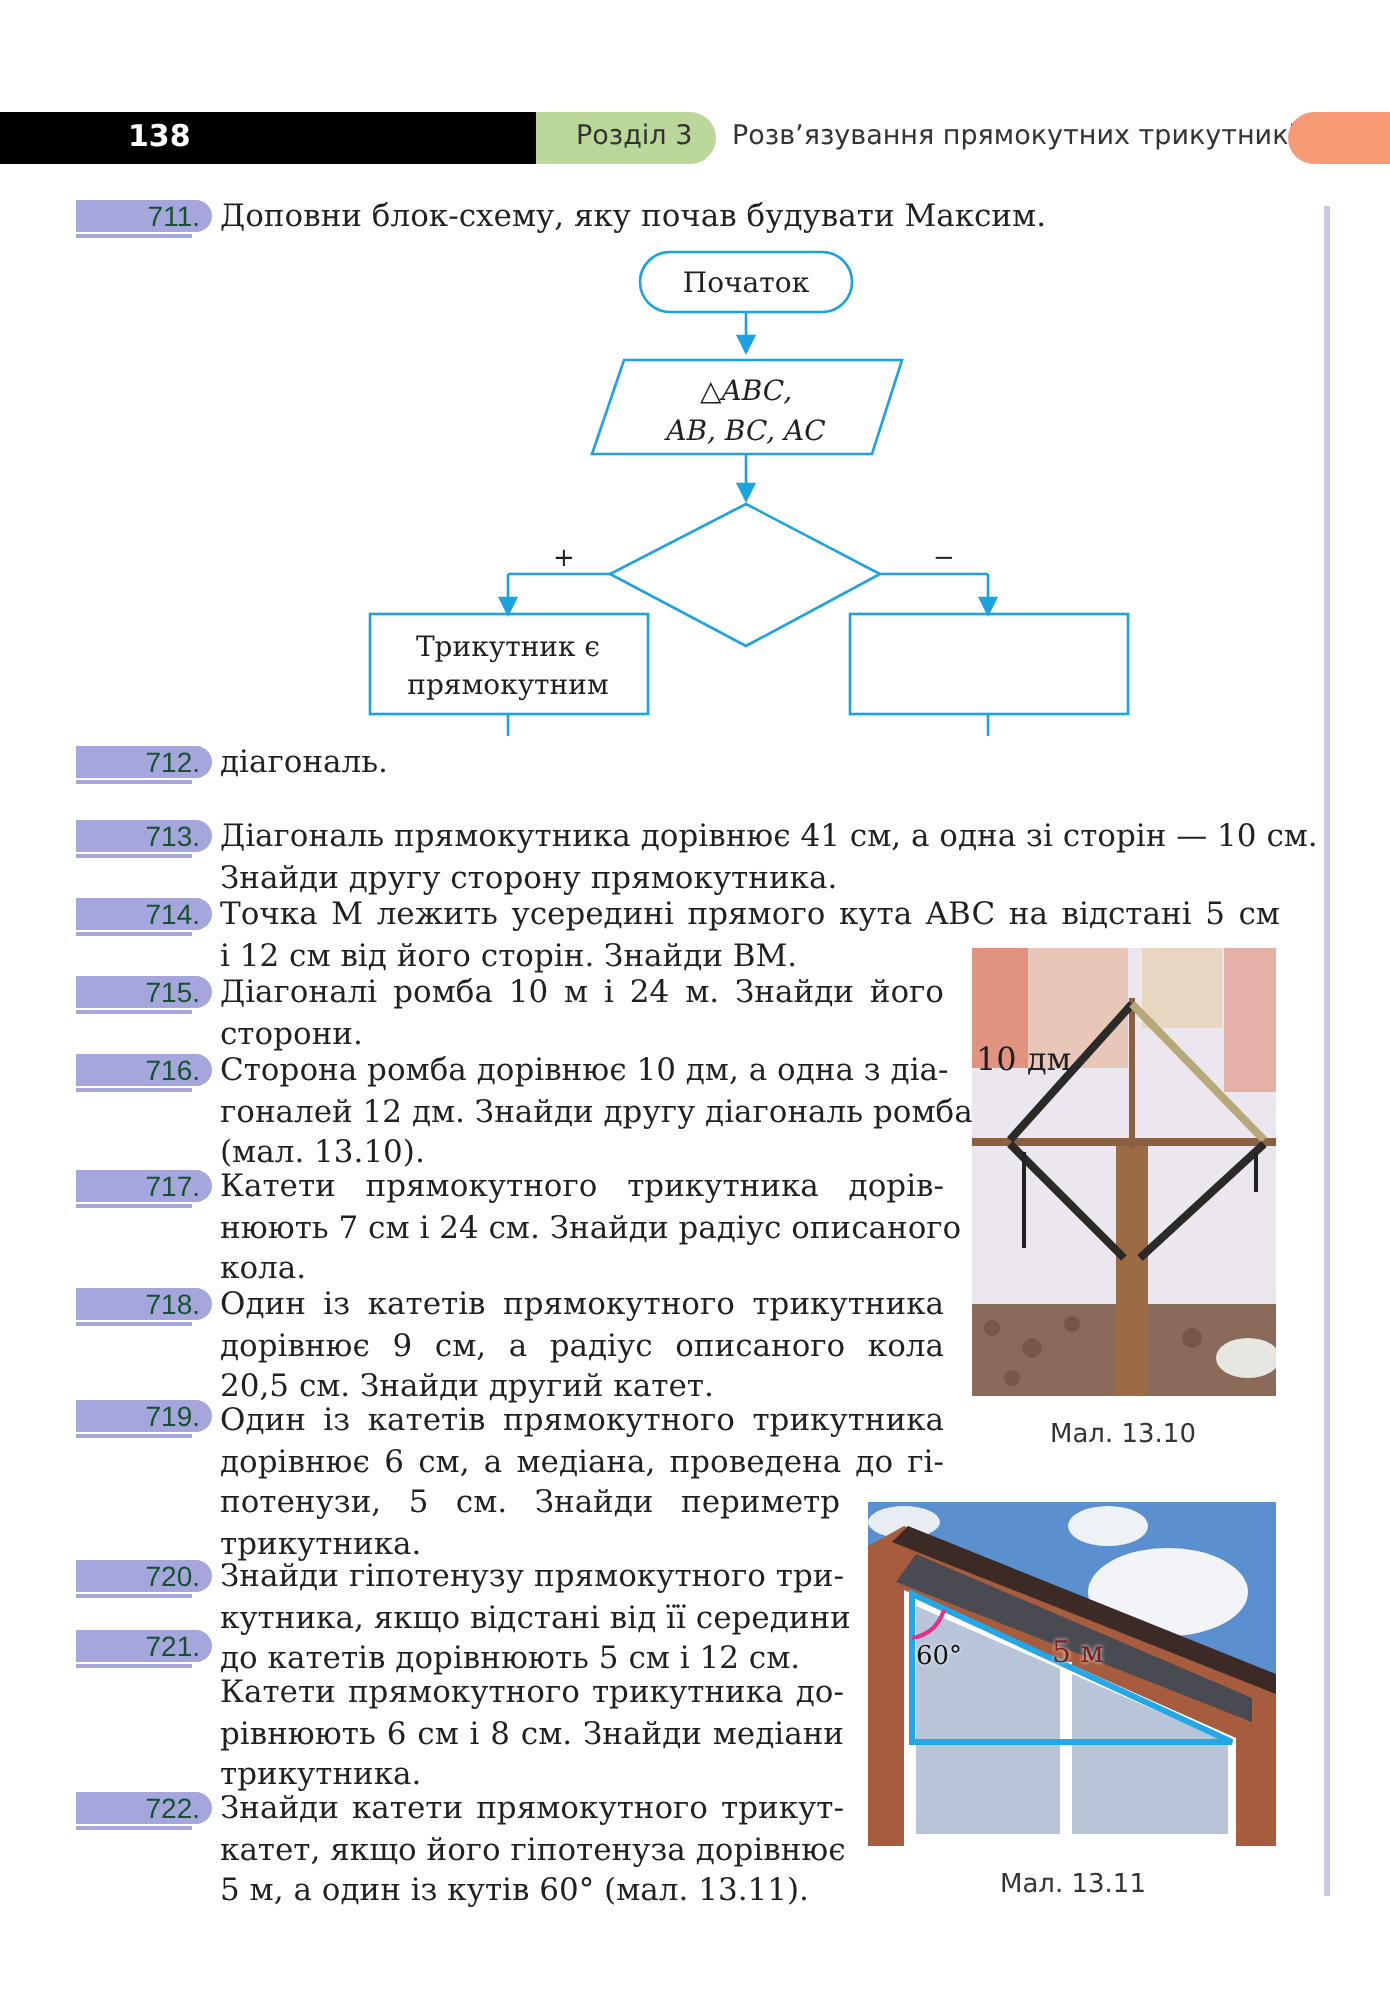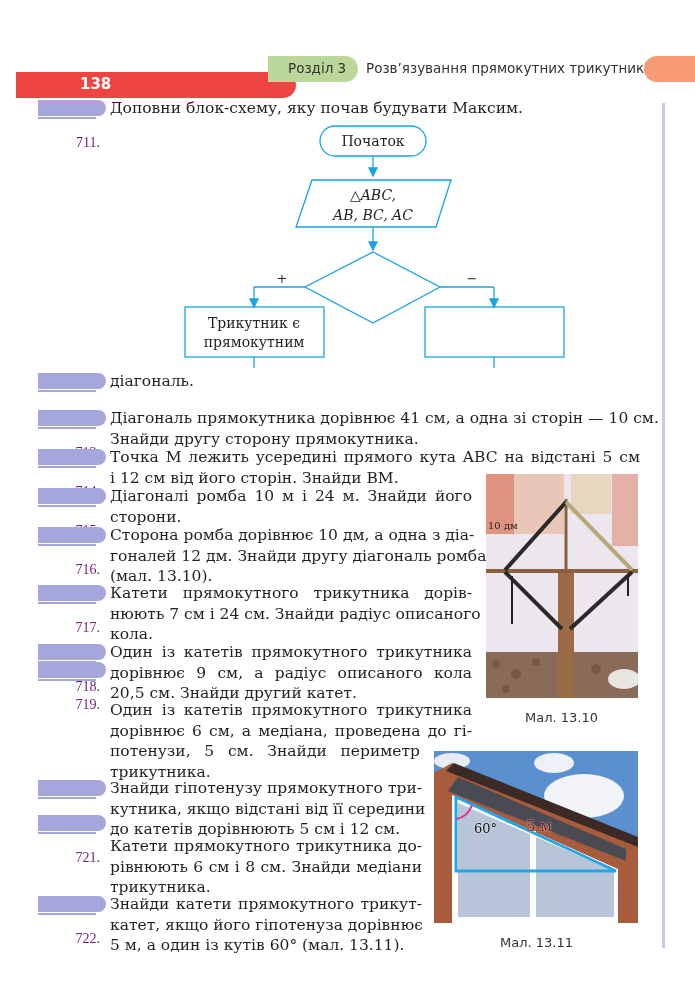--- a/index.html
+++ b/index.html
@@ -1,38 +1,38 @@
 <!DOCTYPE html>
 <html><head>
 <meta charset="utf-8">
 <style>
   html, body { margin:0; padding:0; }
   body { width:695px; height:1006px; background:#ffffff; position:relative; overflow:hidden;
          font-family:"DejaVu Serif", "Liberation Serif", serif; color:#231f20; }
 
   
   .hdr { position:absolute; top:56px; left:0; width:695px; height:26px; }
-  .hdr-left { position:absolute; left:0; top:16px; width:280px; height:26px; background:#ef4444;
-              border-radius:0 13px 13px 0;margin-left:16px; }
+  .hdr-left { position:absolute; left:0; top:0; width:280px; height:26px; background:#000000;
+              border-radius:0 13px 13px 0; }
   .hdr-page { position:absolute; left:64px; top:3px; font-family:"DejaVu Sans", sans-serif; font-weight:bold;
               font-size:15px; color:#ffffff; }
   .hdr-chap { position:absolute; left:268px; top:0; width:90px; height:26px; background:#bcd79a;
               border-radius:0 13px 13px 0; }
   .hdr-chap span { position:absolute; left:20px; top:4px; font-family:"DejaVu Sans", sans-serif; font-size:13.5px; color:#333; }
   .hdr-title { position:absolute; left:366px; top:4px; font-family:"DejaVu Sans", sans-serif; font-size:13.5px; color:#333; }
   .hdr-right { position:absolute; left:644px; top:0; width:51px; height:26px; background:#f79a76;
                border-radius:13px 0 0 13px; }
 
   .side-rule { position:absolute; left:662px; top:103px; width:3px; height:845px; background:#c9c8e8; }
 
   
   .tag { position:absolute; left:38px; width:68px; height:16px; background:#a5a6dc;
          border-radius:0 9px 9px 0; }
-  .tag span { position:absolute; right:6px; top:0; font-family:Liberation Serif, serif;
-              font-size:14px; color:#701a75; line-height:16px;margin-top:35px; }
+  .tag span { position:absolute; right:6px; top:0; font-family:Liberation Sans, sans-serif;
+              font-size:14px; color:#14532d; line-height:16px; }
   .tag::after { content:""; position:absolute; left:0; bottom:-3px; width:58px; height:2px; background:#a5a6dc; }
 
   .ptext { position:absolute; left:110px; font-size:15.5px; line-height:20.5px; text-align:justify; }
   .ptext span.line { display:block; text-align:justify; text-align-last:justify; white-space:nowrap; }
   .ptext span.plain { display:block; white-space:nowrap; }
 
   
   .flow { position:absolute; left:180px; top:120px; width:400px; height:250px; }
   .flow text { font-family:"DejaVu Serif", serif; }
 
@@ -142,21 +142,21 @@
 
 <div class="tag" style="top:644px">
     <span>718.</span>
   </div>
 <div class="ptext" style="top:642px; width:362px">
   <span class="line">Один із катетів прямокутного трикутника</span>
   <span class="line">дорівнює 9 см, а радіус описаного кола</span>
   <span class="plain">20,5 см. Знайди другий катет.</span>
 </div>
 
-<div class="tag" style="top:662px">
+<div class="tag" style="top:700px">
     <span>719.</span>
   </div>
 <div class="ptext" style="top:700px; width:362px">
   <span class="line">Один із катетів прямокутного трикутника</span>
   <span class="line">дорівнює 6 см, а медіана, проведена до гі-</span>
   <span class="line" style="width:310px">потенузи, 5 см. Знайди периметр</span>
   <span class="plain">трикутника.</span>
 </div>
 
 <div class="tag" style="top:780px">
@@ -206,35 +206,35 @@
     <rect x="72" y="98" width="16" height="126" fill="#9a6b45"></rect>
     <line x1="80" y1="25" x2="80" y2="100" stroke="#8a6040" stroke-width="3"></line>
     <line x1="0" y1="97" x2="152" y2="97" stroke="#8a6040" stroke-width="4"></line>
     <line x1="80" y1="28" x2="19" y2="96" stroke="#2b2a28" stroke-width="4"></line>
     <line x1="80" y1="28" x2="146" y2="96" stroke="#b6a878" stroke-width="4"></line>
     <line x1="19" y1="98" x2="76" y2="155" stroke="#2b2a28" stroke-width="4"></line>
     <line x1="146" y1="98" x2="84" y2="155" stroke="#2b2a28" stroke-width="4"></line>
     <line x1="26" y1="102" x2="26" y2="150" stroke="#222" stroke-width="2"></line>
     <line x1="142" y1="102" x2="142" y2="122" stroke="#222" stroke-width="2"></line>
   </svg>
-  <span style="position:absolute; left:2px; top:46px; font-size:10px; color:#231f20; font-family:'DejaVu Serif',serif;">10 дм</span>
+  <span style="position:absolute; left:2px; top:46px; font-size:16px; color:#231f20; font-family:'DejaVu Serif',serif;">10 дм</span>
 </div>
 <span class="cap" style="left:525px; top:710px;">Мал. 13.10</span>
 
 <div class="fig" style="left:434px; top:751px; width:204px; height:172px;">
   <svg width="204" height="172" viewBox="0 0 204 172">
     <rect x="0" y="0" width="204" height="172" fill="#5a8fd0"></rect>
     <ellipse cx="150" cy="45" rx="40" ry="22" fill="#f2f4f8"></ellipse>
     <ellipse cx="120" cy="12" rx="20" ry="10" fill="#eef1f6"></ellipse>
     <ellipse cx="18" cy="10" rx="18" ry="8" fill="#e8edf5"></ellipse>
     <polygon points="0,172 0,22 18,12 204,92 204,172" fill="#a65c3d"></polygon>
     <polygon points="12,20 20,12 204,86 204,96" fill="#3b2a26"></polygon>
     <polygon points="14,40 24,26 192,98 192,110" fill="#4a4a52"></polygon>
     <polygon points="18,44 184,118 184,172 18,172" fill="#ffffff"></polygon>
     <polygon points="24,52 180,120 180,166 24,166" fill="#b8c4d8"></polygon>
     <rect x="96" y="80" width="6" height="92" fill="#ffffff"></rect>
     <polygon points="22,46 182,120 22,120" fill="none" stroke="#23a7e6" stroke-width="3"></polygon>
     <path d="M22,68 Q34,66 38,54" stroke="#e0308a" stroke-width="2" fill="none"></path>
   </svg>
-  <span style="position:absolute; left:24px; top:70px; font-size:13px; color:#111; font-family:'DejaVu Serif',serif; text-shadow:0 0 2px #fff;padding-left:16px;">60°</span>
+  <span style="position:absolute; left:24px; top:70px; font-size:13px; color:#111; font-family:'DejaVu Serif',serif; text-shadow:0 0 2px #fff;">60°</span>
   <span style="position:absolute; left:92px; top:66px; font-size:15px; color:#7f1d1d; font-family:'DejaVu Serif',serif; text-shadow:0 0 2px #fff;">5 м</span>
 </div>
 <span class="cap" style="left:500px; top:935px;">Мал. 13.11</span>
 
 </body></html>

